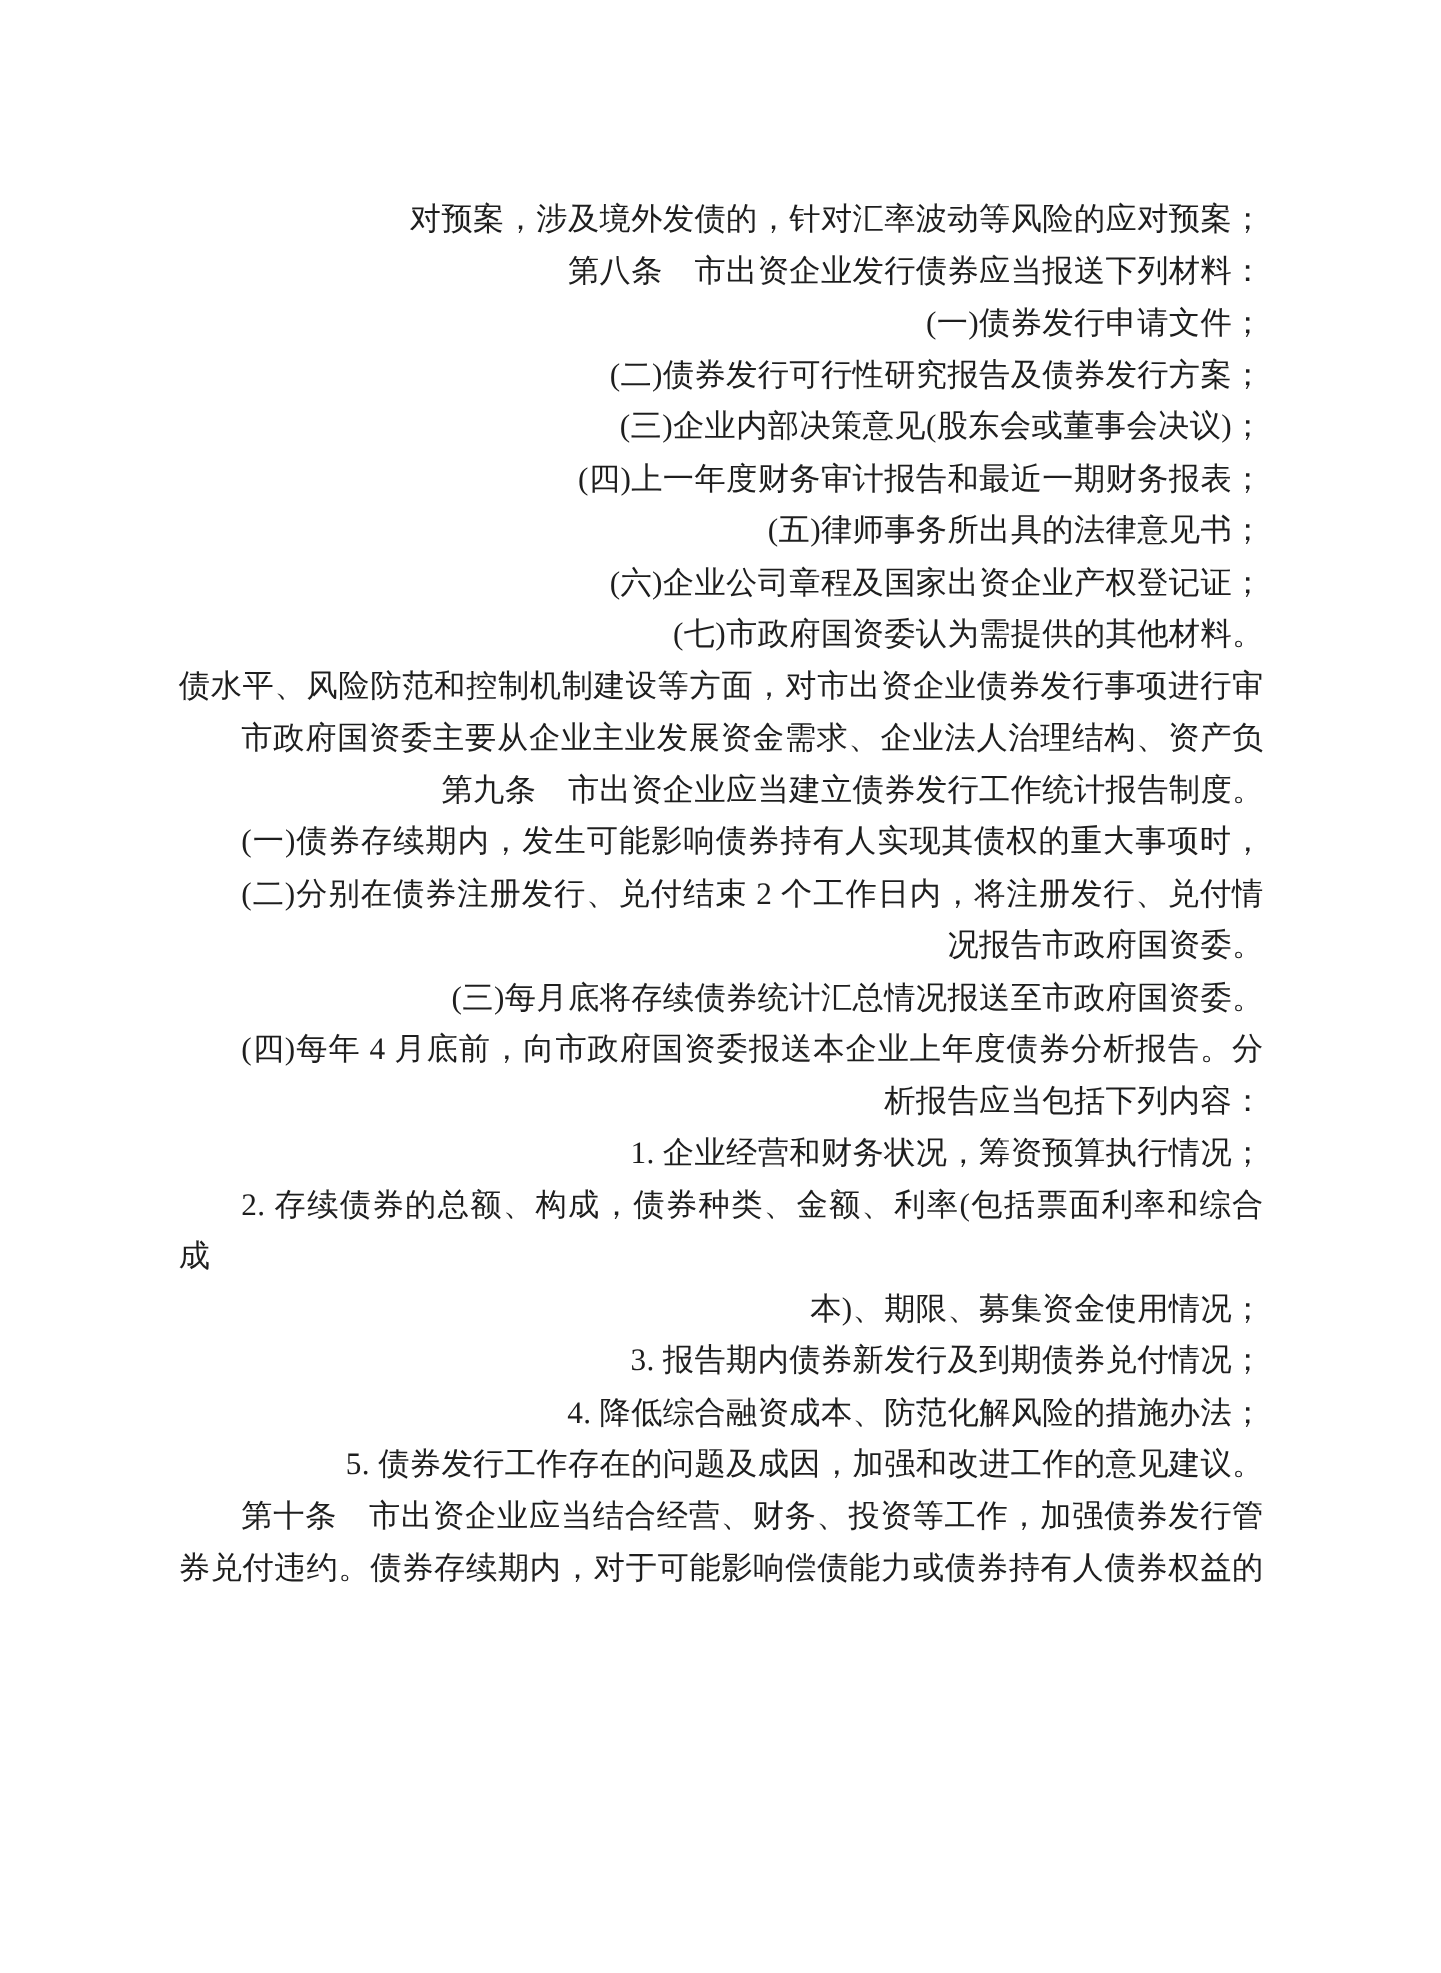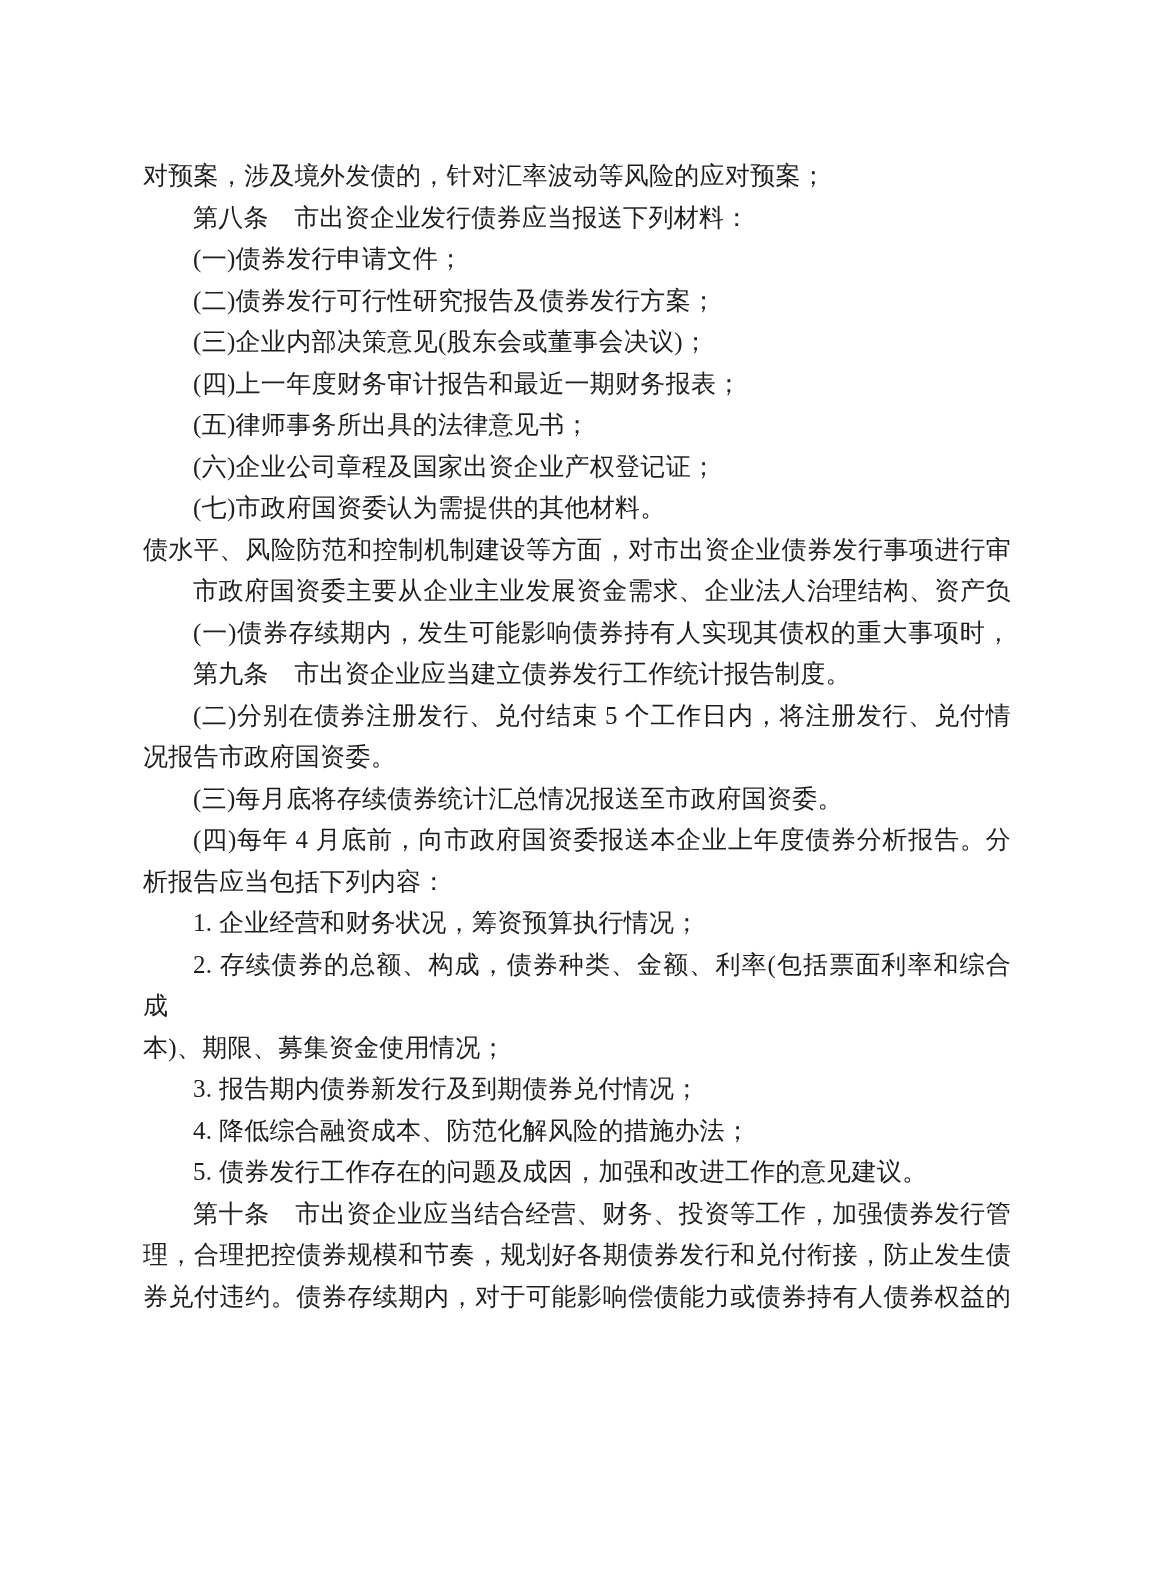--- a/index.html
+++ b/index.html
@@ -25,21 +25,21 @@
     left: 143px;
     width: 868px;
     font-family: "Liberation Serif", "DejaVu Serif", serif;
     font-size: 25px;
     line-height: 41.5px;
     color: #1e1e1e;
     letter-spacing: 0.3px;
   }
   .line {
     width: 100%;
-    text-align: left;
+    text-align: right;
     text-rendering: optimizeLegibility;
   }
   .line.indent {
     text-indent: 2em;
   }
   .line.fill {
     text-align: justify;
     text-align-last: justify;
     text-justify: inter-character;
   }
@@ -53,30 +53,29 @@
       <div class="line indent">第八条　市出资企业发行债券应当报送下列材料：</div>
       <div class="line indent">(一)债券发行申请文件；</div>
       <div class="line indent">(二)债券发行可行性研究报告及债券发行方案；</div>
       <div class="line indent">(三)企业内部决策意见(股东会或董事会决议)；</div>
       <div class="line indent">(四)上一年度财务审计报告和最近一期财务报表；</div>
       <div class="line indent">(五)律师事务所出具的法律意见书；</div>
       <div class="line indent">(六)企业公司章程及国家出资企业产权登记证；</div>
       <div class="line indent">(七)市政府国资委认为需提供的其他材料。</div>
       <div class="line fill">债水平、风险防范和控制机制建设等方面，对市出资企业债券发行事项进行审</div>
       <div class="line indent fill">市政府国资委主要从企业主业发展资金需求、企业法人治理结构、资产负</div>
+      <div class="line indent">第九条　市出资企业应当建立债券发行工作统计报告制度。</div>
       <div class="line indent fill">(一)债券存续期内，发生可能影响债券持有人实现其债权的重大事项时，</div>
-      <div class="line indent">第九条　市出资企业应当建立债券发行工作统计报告制度。</div>
-      <div class="line indent fill">(二)分别在债券注册发行、兑付结束 5 个工作日内，将注册发行、兑付情</div>
+      <div class="line indent fill">(二)分别在债券注册发行、兑付结束 2 个工作日内，将注册发行、兑付情</div>
       <div class="line">况报告市政府国资委。</div>
       <div class="line indent">(三)每月底将存续债券统计汇总情况报送至市政府国资委。</div>
       <div class="line indent fill">(四)每年 4 月底前，向市政府国资委报送本企业上年度债券分析报告。分</div>
       <div class="line">析报告应当包括下列内容：</div>
       <div class="line indent">1. 企业经营和财务状况，筹资预算执行情况；</div>
       <div class="line indent fill">2. 存续债券的总额、构成，债券种类、金额、利率(包括票面利率和综合成</div>
       <div class="line">本)、期限、募集资金使用情况；</div>
       <div class="line indent">3. 报告期内债券新发行及到期债券兑付情况；</div>
       <div class="line indent">4. 降低综合融资成本、防范化解风险的措施办法；</div>
       <div class="line indent">5. 债券发行工作存在的问题及成因，加强和改进工作的意见建议。</div>
       <div class="line indent fill">第十条　市出资企业应当结合经营、财务、投资等工作，加强债券发行管</div>
-      <div class="line fill">理，合理把控债券规模和节奏，规划好各期债券发行和兑付衔接，防止发生债</div>
       <div class="line fill">券兑付违约。债券存续期内，对于可能影响偿债能力或债券持有人债券权益的</div>
     </div>
 </div>
 
 </body></html>

